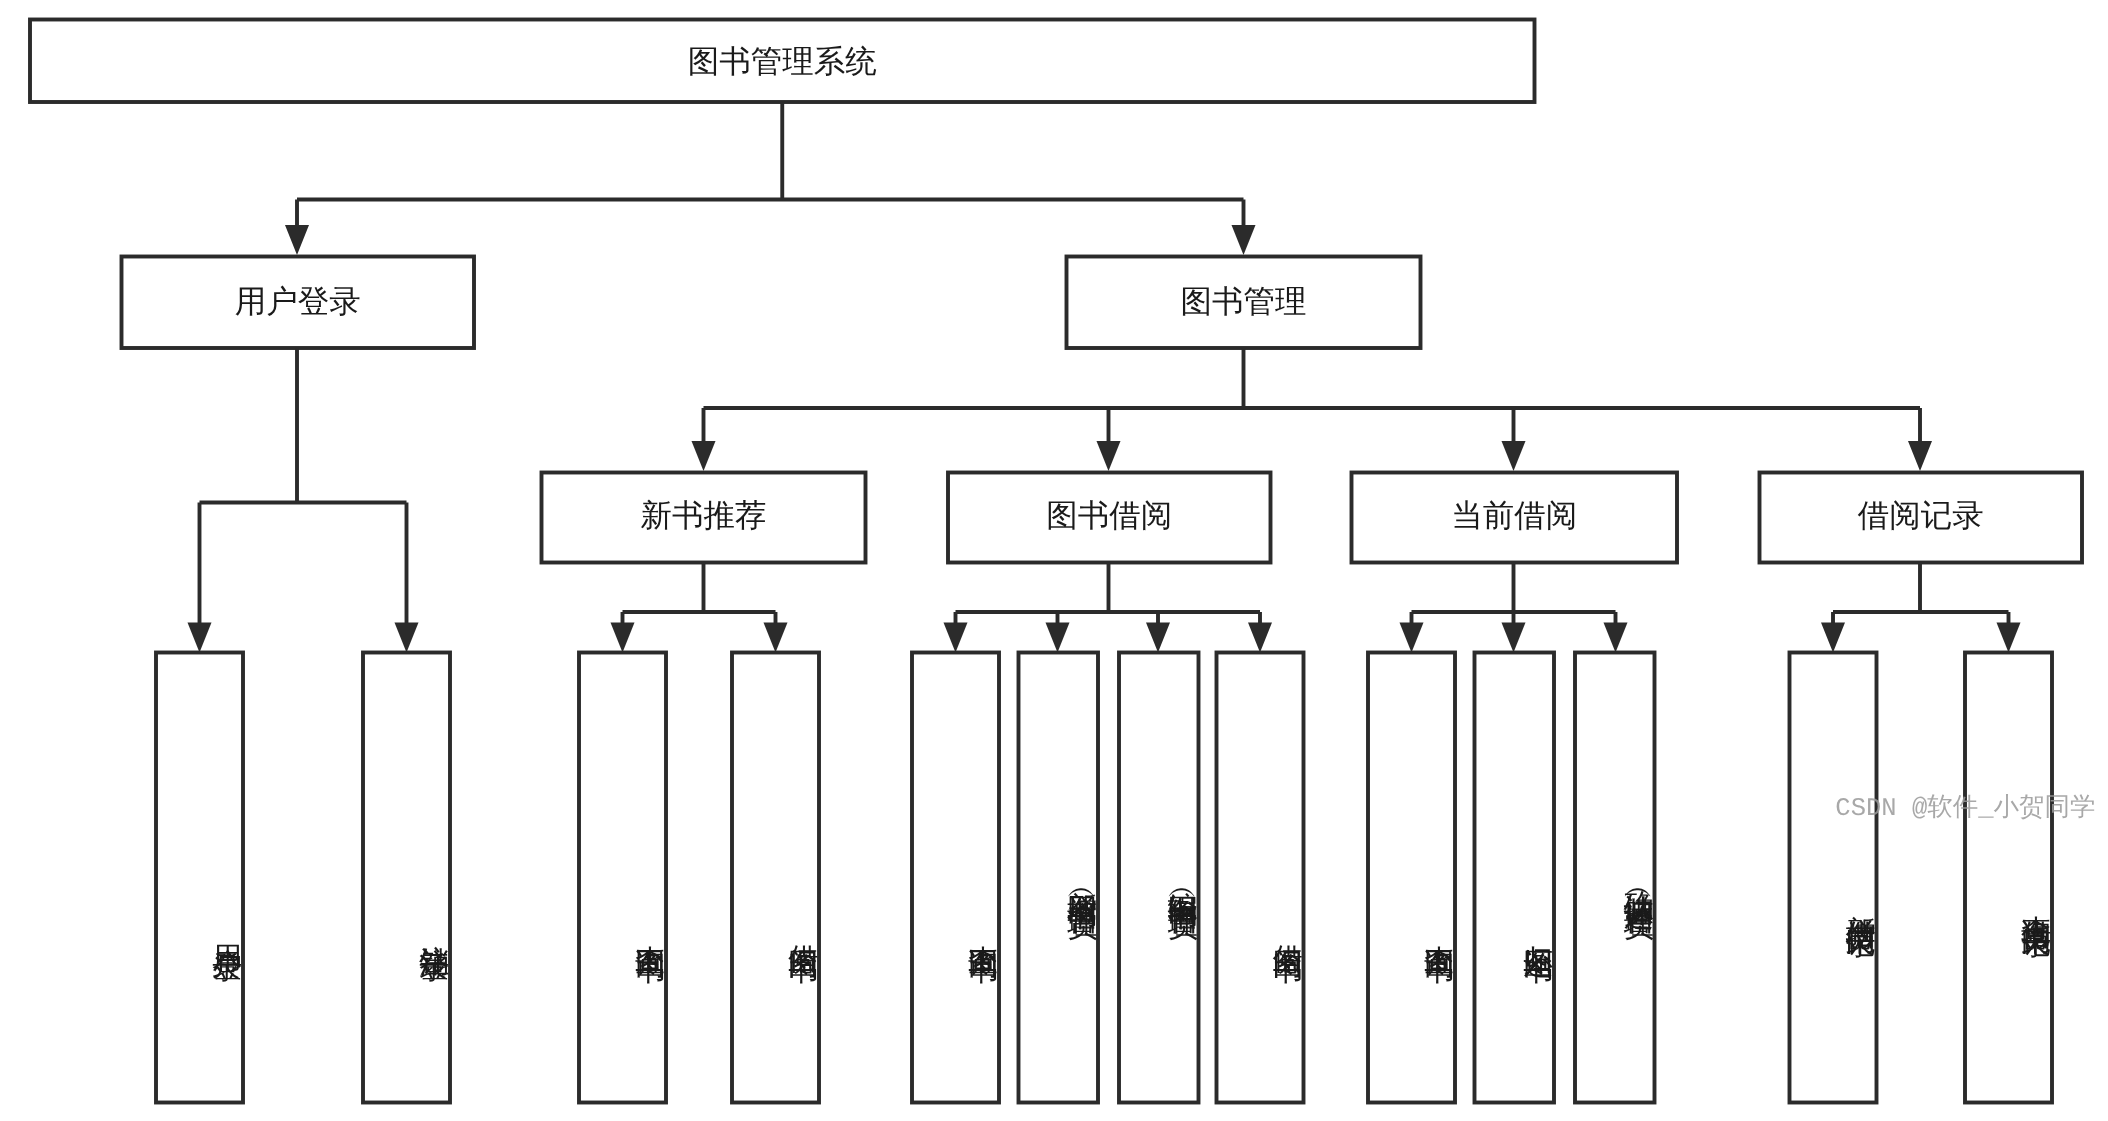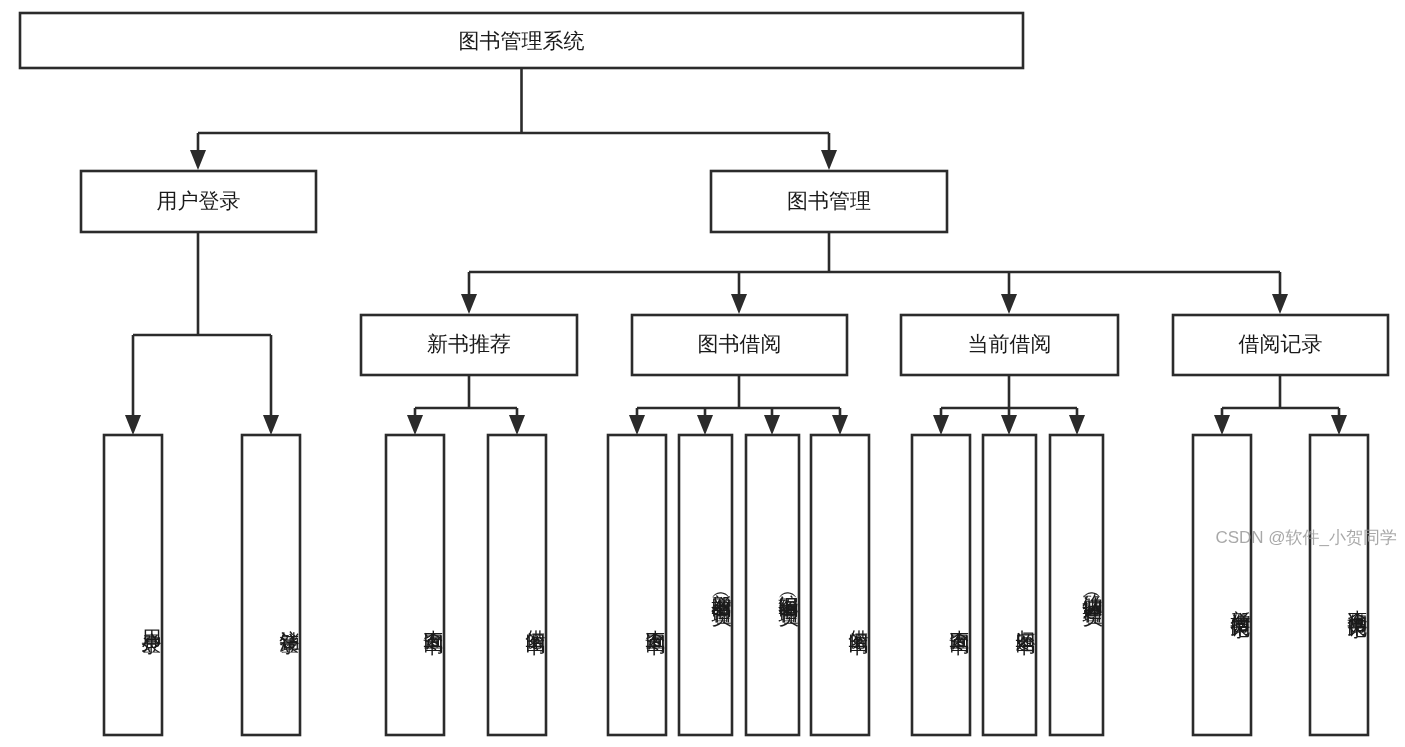--- a/index.html
+++ b/index.html
@@ -61,21 +61,21 @@
     white-space: nowrap;
     display: flex;
     align-items: flex-start;
     justify-content: center;
     pointer-events: none;
   }
   .watermark {
     position: absolute;
     right: 8px;
     bottom: 6px;
-    font-family: Liberation Sans, sans-serif;
+    font-family: Liberation Mono, monospace;
     font-size: 17px;
     color: #9a9a9a;
     opacity: 0.85;
     white-space: nowrap;
   }
 </style>
 </head>
 <body>
 
 <div id="diagram-root">

